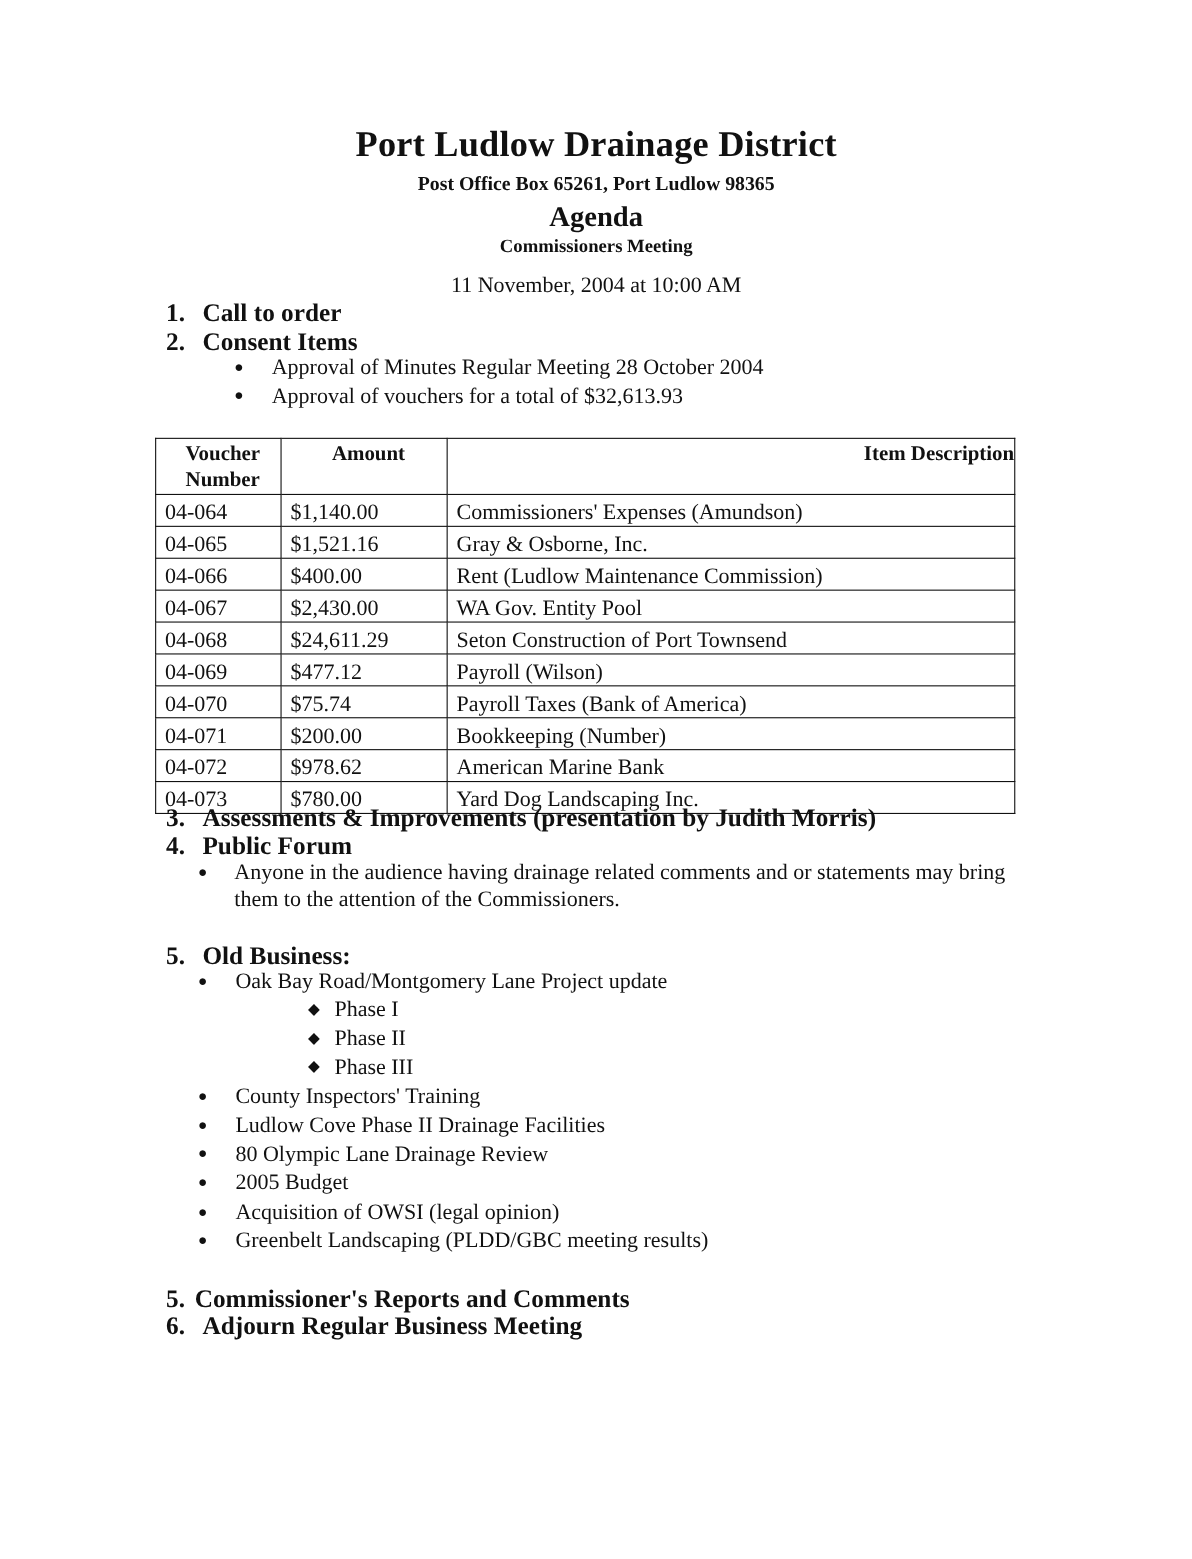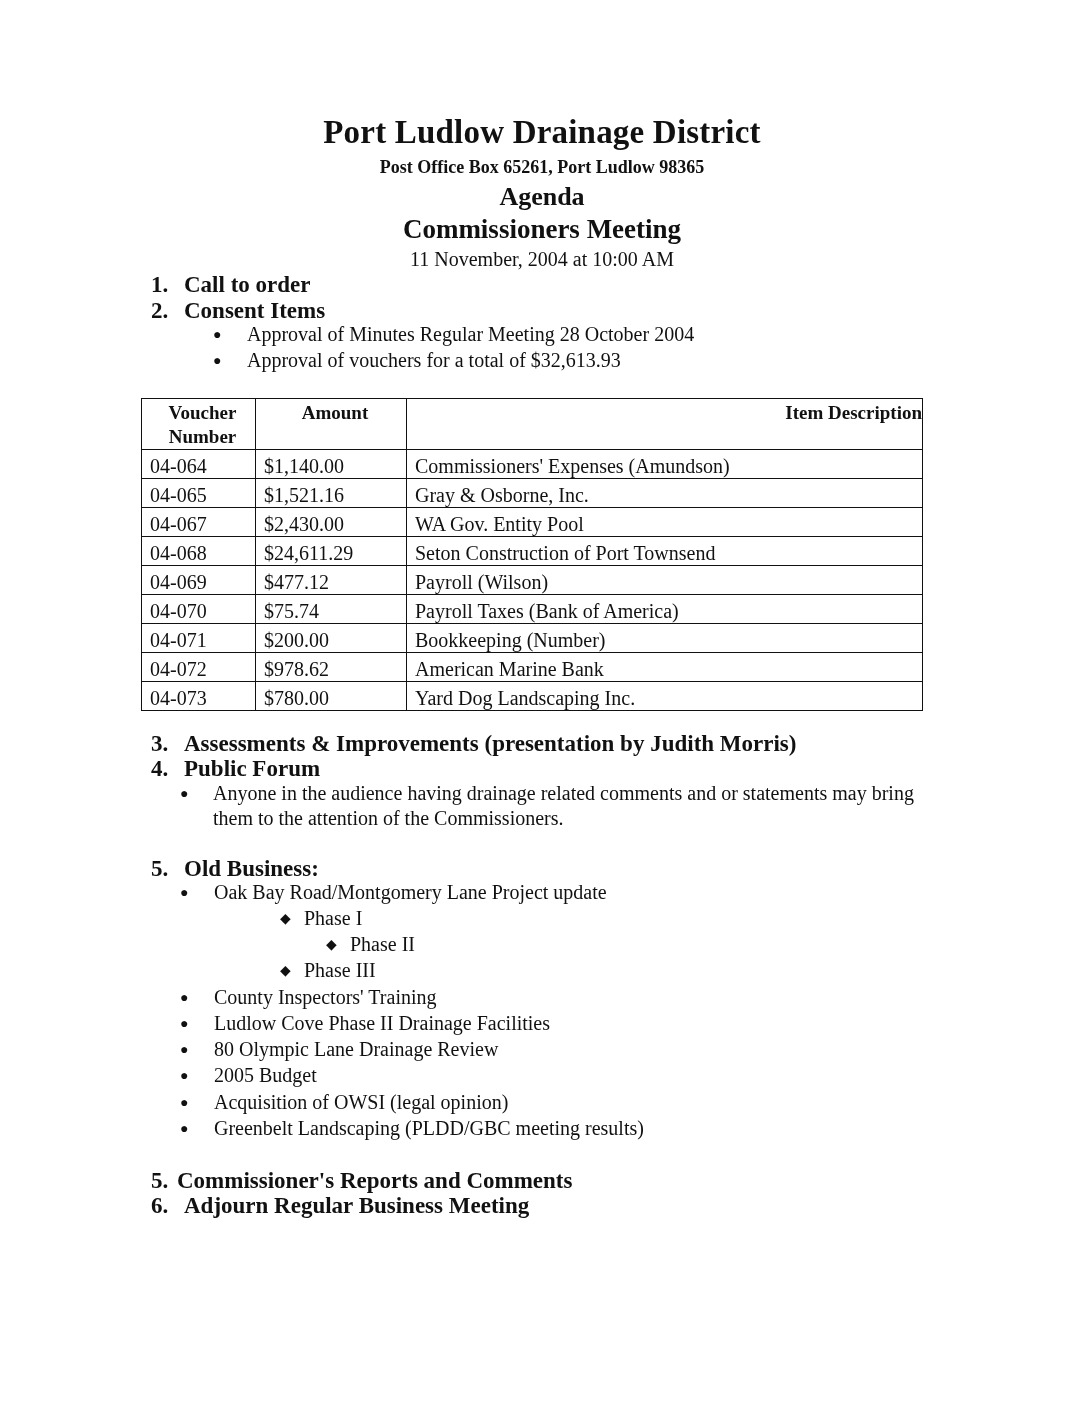--- a/index.html
+++ b/index.html
@@ -36,21 +36,21 @@
       font-size: 18px;
       font-weight: bold;
     }
     .agenda {
       top: 182px;
       font-size: 26px;
       font-weight: bold;
     }
     .meeting {
       top: 214px;
-      font-size: 27px;
+      font-size: 17px;
       font-weight: bold;
     }
     .datetime {
       top: 248px;
       font-size: 20px;
     }
     .abs {
       position: absolute;
       white-space: nowrap;
     }
@@ -158,20 +158,25 @@
         <td>04-064</td>
         <td>$1,140.00</td>
         <td>Commissioners' Expenses (Amundson)</td>
       </tr>
       <tr>
         <td>04-065</td>
         <td>$1,521.16</td>
         <td>Gray &amp; Osborne, Inc.</td>
       </tr>
       <tr>
+        <td>04-066</td>
+        <td>$400.00</td>
+        <td>Rent (Ludlow Maintenance Commission)</td>
+      </tr>
+      <tr>
         <td>04-067</td>
         <td>$2,430.00</td>
         <td>WA Gov. Entity Pool</td>
       </tr>
       <tr>
         <td>04-068</td>
         <td>$24,611.29</td>
         <td>Seton Construction of Port Townsend</td>
       </tr>
       <tr>
@@ -216,21 +221,21 @@
 
   <div class="abs num-item" style="left:151px; top:856px;">
     <span class="n">5.</span><span>Old Business:</span>
   </div>
   <div class="abs bullet-item" style="left:180px; top:881px;">
     <span class="dot">●</span><span>Oak Bay Road/Montgomery Lane Project update</span>
   </div>
   <div class="abs diamond-item" style="left:280px; top:907px;">
     <span class="dia">◆</span><span>Phase I</span>
   </div>
-  <div class="abs diamond-item" style="left:280px; top:933px;margin-left:46px;">
+  <div class="abs diamond-item" style="left:280px; top:933px;">
     <span class="dia">◆</span><span>Phase II</span>
   </div>
   <div class="abs diamond-item" style="left:280px; top:959px;">
     <span class="dia">◆</span><span>Phase III</span>
   </div>
   <div class="abs bullet-item" style="left:180px; top:986px;">
     <span class="dot">●</span><span>County Inspectors' Training</span>
   </div>
   <div class="abs bullet-item" style="left:180px; top:1012px;">
     <span class="dot">●</span><span>Ludlow Cove Phase II Drainage Facilities</span>

